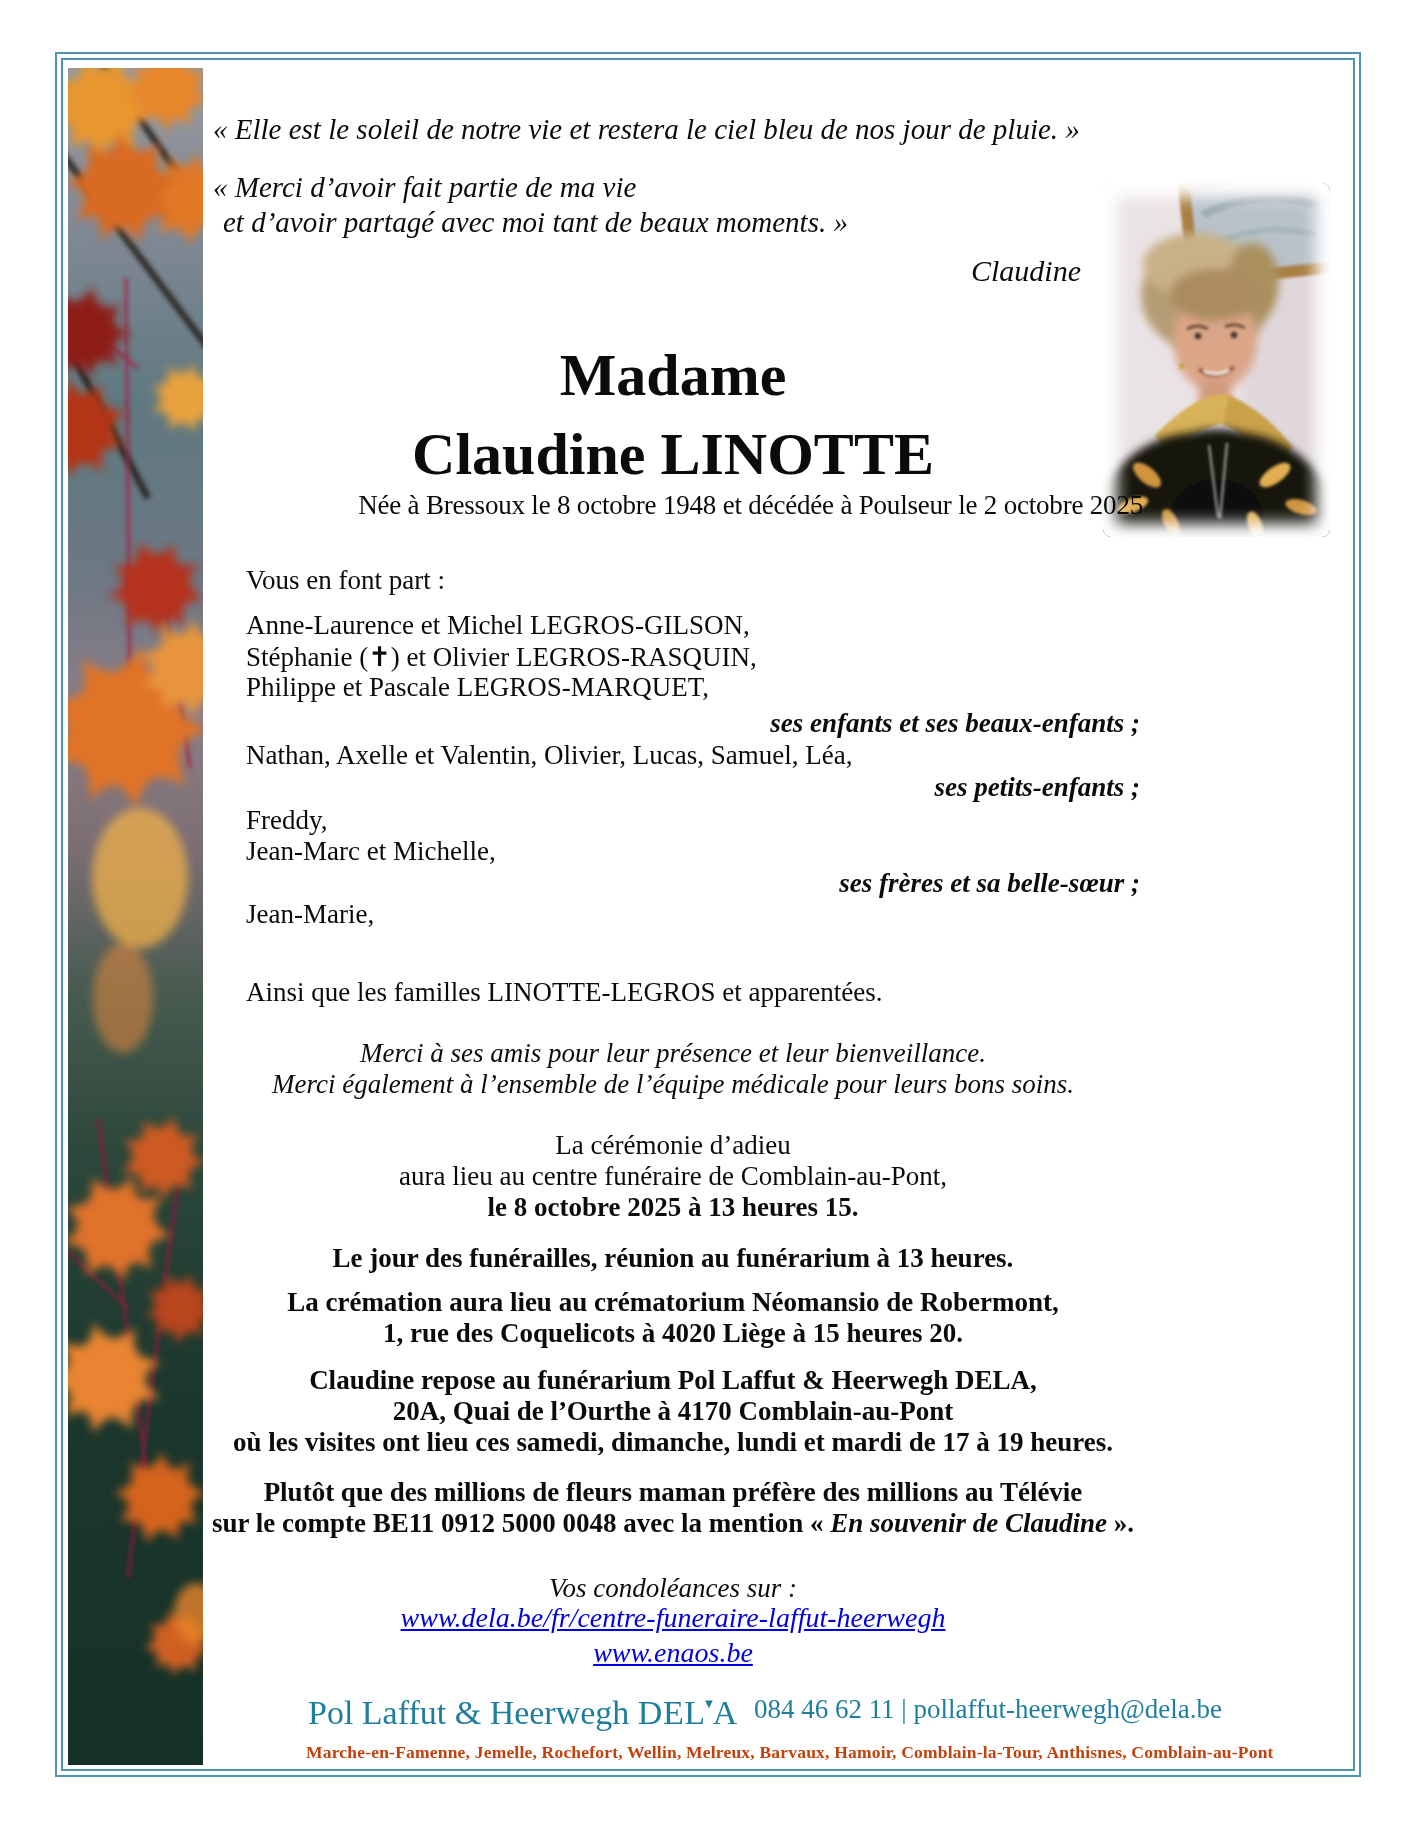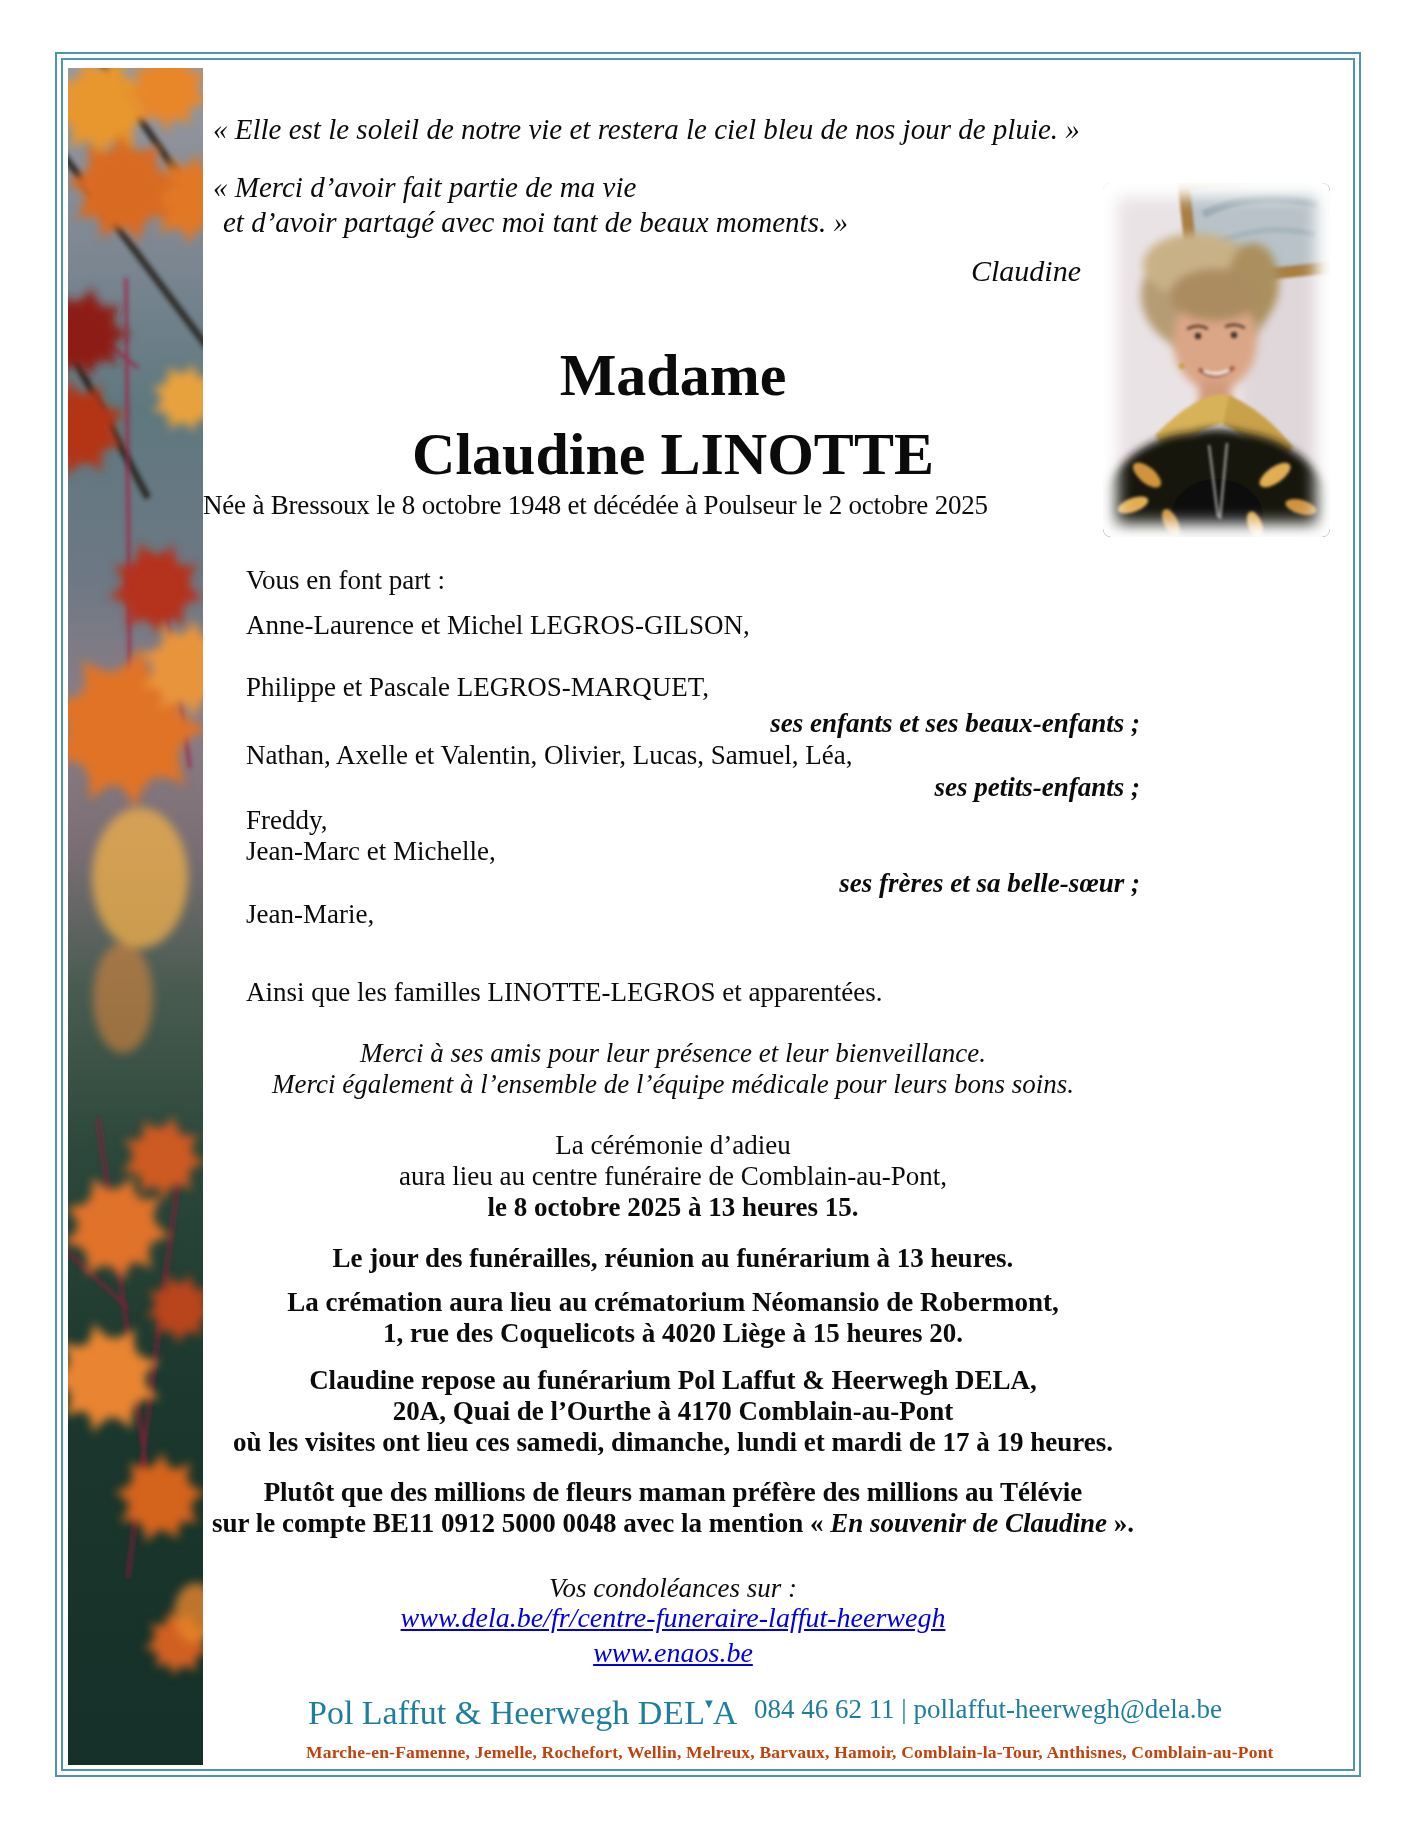--- a/index.html
+++ b/index.html
@@ -17,21 +17,21 @@
   .portrait .feather{position:absolute;inset:0;border-radius:8px;
         box-shadow:inset 0 0 16px 14px #ffffff;pointer-events:none;}
   .quote{position:absolute;left:213px;font-style:italic;font-size:29px;line-height:35px;}
   .q1{top:112px;width:880px;}
   .q2{top:170px;width:880px;}
   .q2 .indent{padding-left:10px;}
   .signature{position:absolute;left:213px;top:254px;width:868px;text-align:right;
         font-style:italic;font-size:30px;}
   .title{position:absolute;left:203px;top:336px;width:940px;text-align:center;
         font-weight:bold;font-size:60px;line-height:79px;}
-  .dates{position:absolute;left:203px;top:490px;width:940px;text-align:left;
+  .dates{position:absolute;left:203px;top:490px;width:940px;text-align:right;
         font-size:27px;letter-spacing:-0.2px;}
   .family{position:absolute;left:230px;top:565px;width:910px;height:460px;font-size:27px;}
   .family .l{position:absolute;left:16px;width:100%;text-align:left;}
   .family .r{position:absolute;left:0;width:100%;text-align:right;
         font-weight:bold;font-style:italic;}
   .cblock{position:absolute;left:203px;width:940px;text-align:center;
         font-size:27px;line-height:31px;}
   .it{font-style:italic;}
   .bd{font-weight:bold;}
   .links a{color:#0000e0;font-style:italic;text-decoration:underline;font-size:28px;}
@@ -201,20 +201,21 @@
 
   <div class="title">
     <div>Madame</div>
     <div>Claudine LINOTTE</div>
   </div>
   <div class="dates">Née à Bressoux le 8 octobre 1948 et décédée à Poulseur le 2 octobre 2025</div>
 
   <div class="family">
     <div class="l" style="top:0px">Vous en font part :</div>
     <div class="l" style="top:45px">Anne-Laurence et Michel LEGROS-GILSON,</div>
+    <div class="l" style="top:76px">Stéphanie (✝) et Olivier LEGROS-RASQUIN,</div>
     <div class="l" style="top:107px">Philippe et Pascale LEGROS-MARQUET,</div>
     <div class="r" style="top:143px">ses enfants et ses beaux-enfants ;</div>
     <div class="l" style="top:175px">Nathan, Axelle et Valentin, Olivier, Lucas, Samuel, Léa,</div>
     <div class="r" style="top:207px">ses petits-enfants ;</div>
     <div class="l" style="top:240px">Freddy,</div>
     <div class="l" style="top:271px">Jean-Marc et Michelle,</div>
     <div class="r" style="top:303px">ses frères et sa belle-sœur ;</div>
     <div class="l" style="top:334px">Jean-Marie,</div>
     <div class="l" style="top:412px">Ainsi que les familles LINOTTE-LEGROS et apparentées.</div>
   </div>

